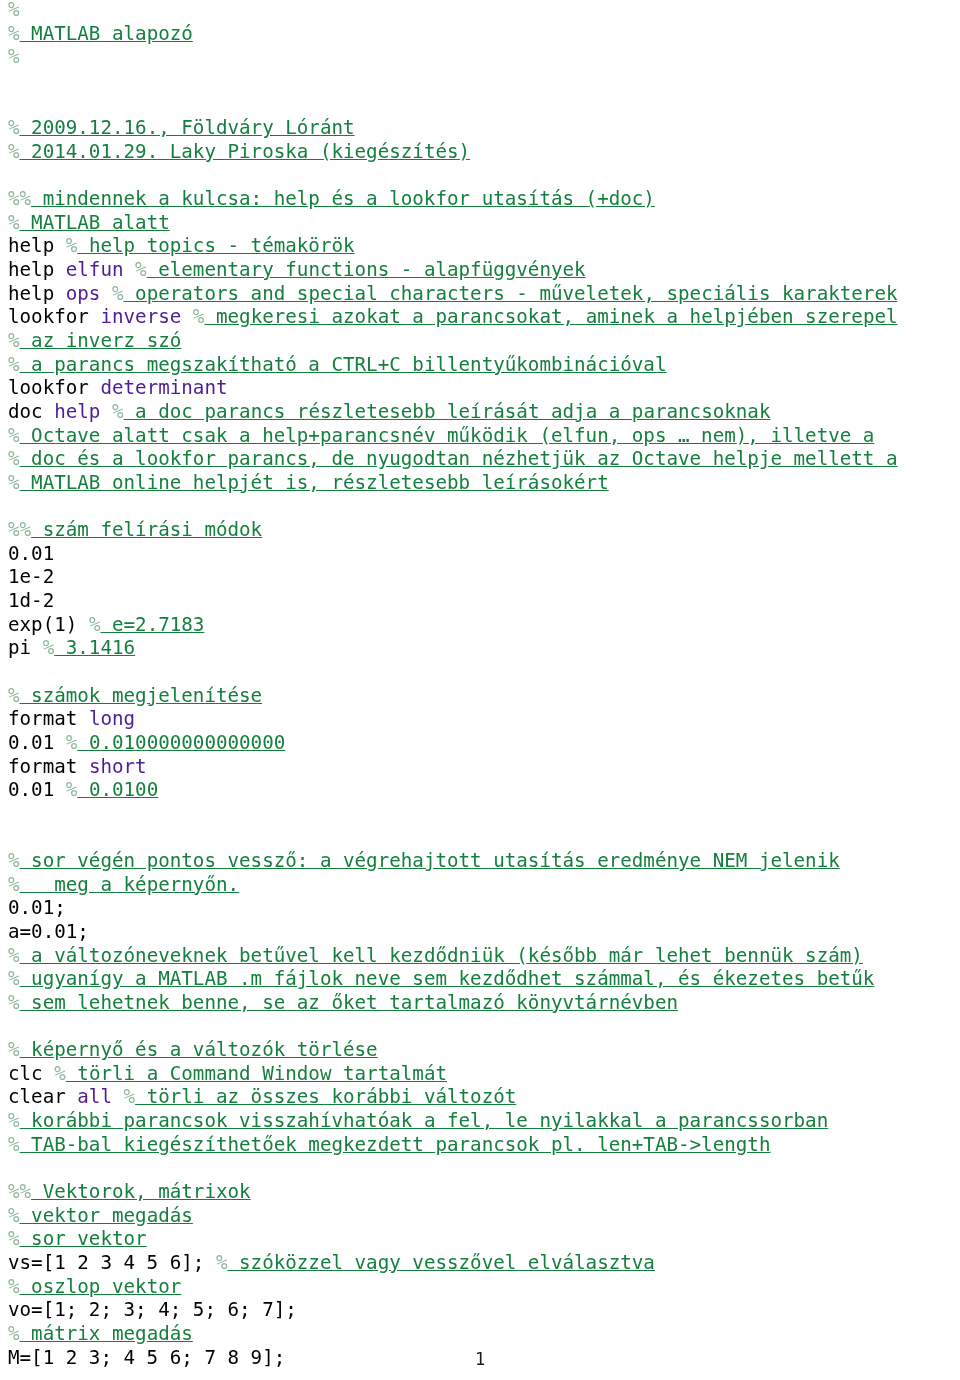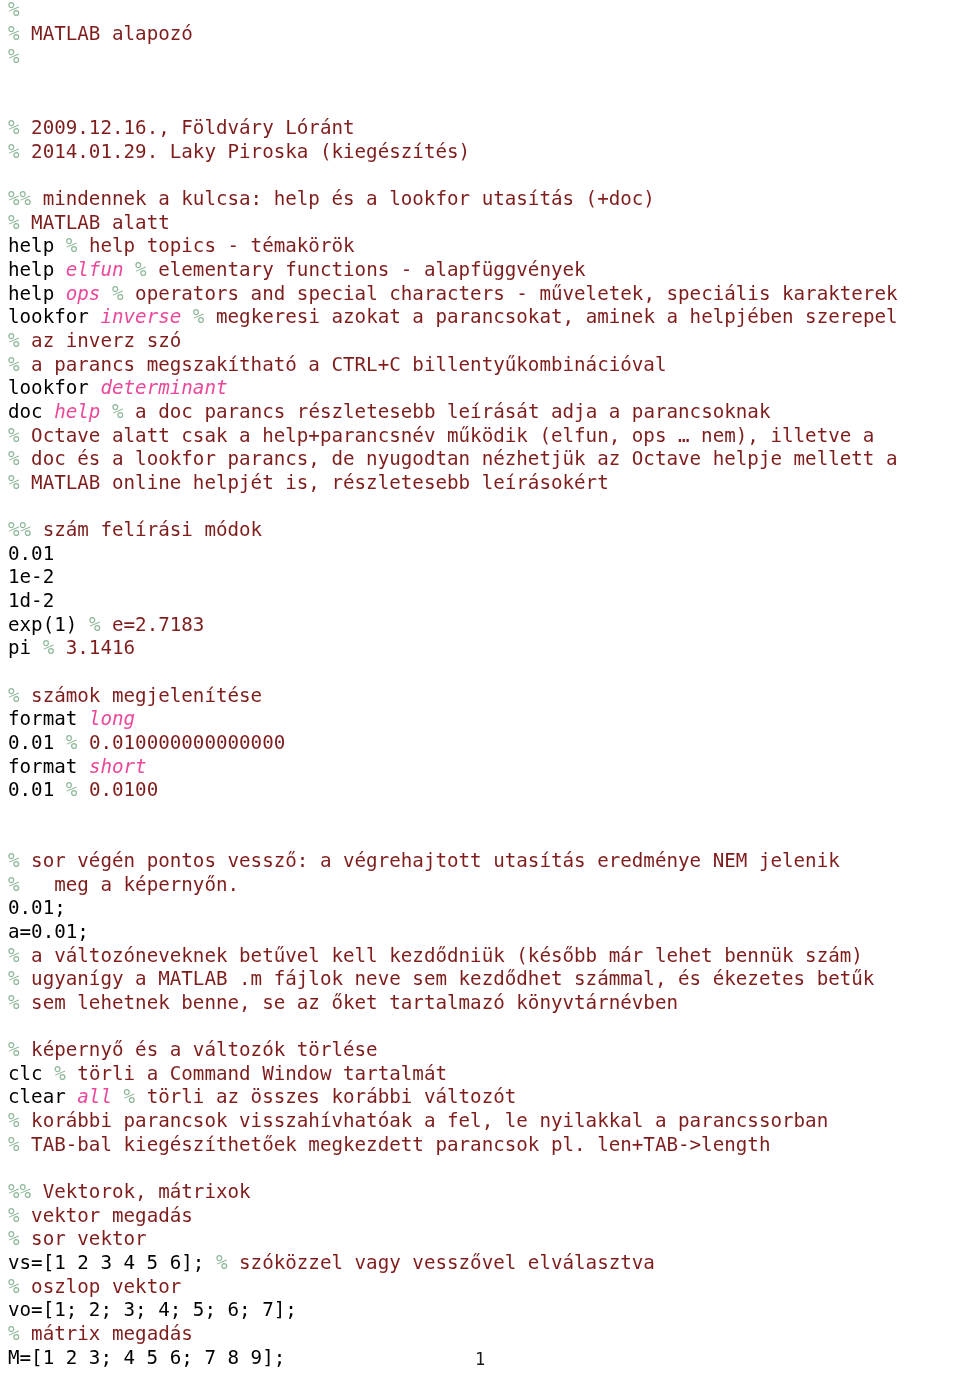--- a/index.html
+++ b/index.html
@@ -36,24 +36,24 @@
 
   .ln {
     display: block;
     height: 23.65px;
     white-space: pre;
   }
 
   .ln.blank { color: transparent; }
 
   
-  .c  { color: #7f1d1d; }            
+  .c  { color: #15803d; text-decoration: underline; }            
   .pc { color: #8FB89A; }            
   .k  { color: #000000; }            
-  .a  { color: #ec4899; font-style: italic; }            
+  .a  { color: #4c1d95; }            
 
   .pagenum {
     position: absolute;
     left: 0;
     top: 1349px;
     width: 960px;
     text-align: center;
     font-family: "DejaVu Sans Mono", "Liberation Mono", monospace;
     font-size: 17px;
     color: #1a1a1a;

